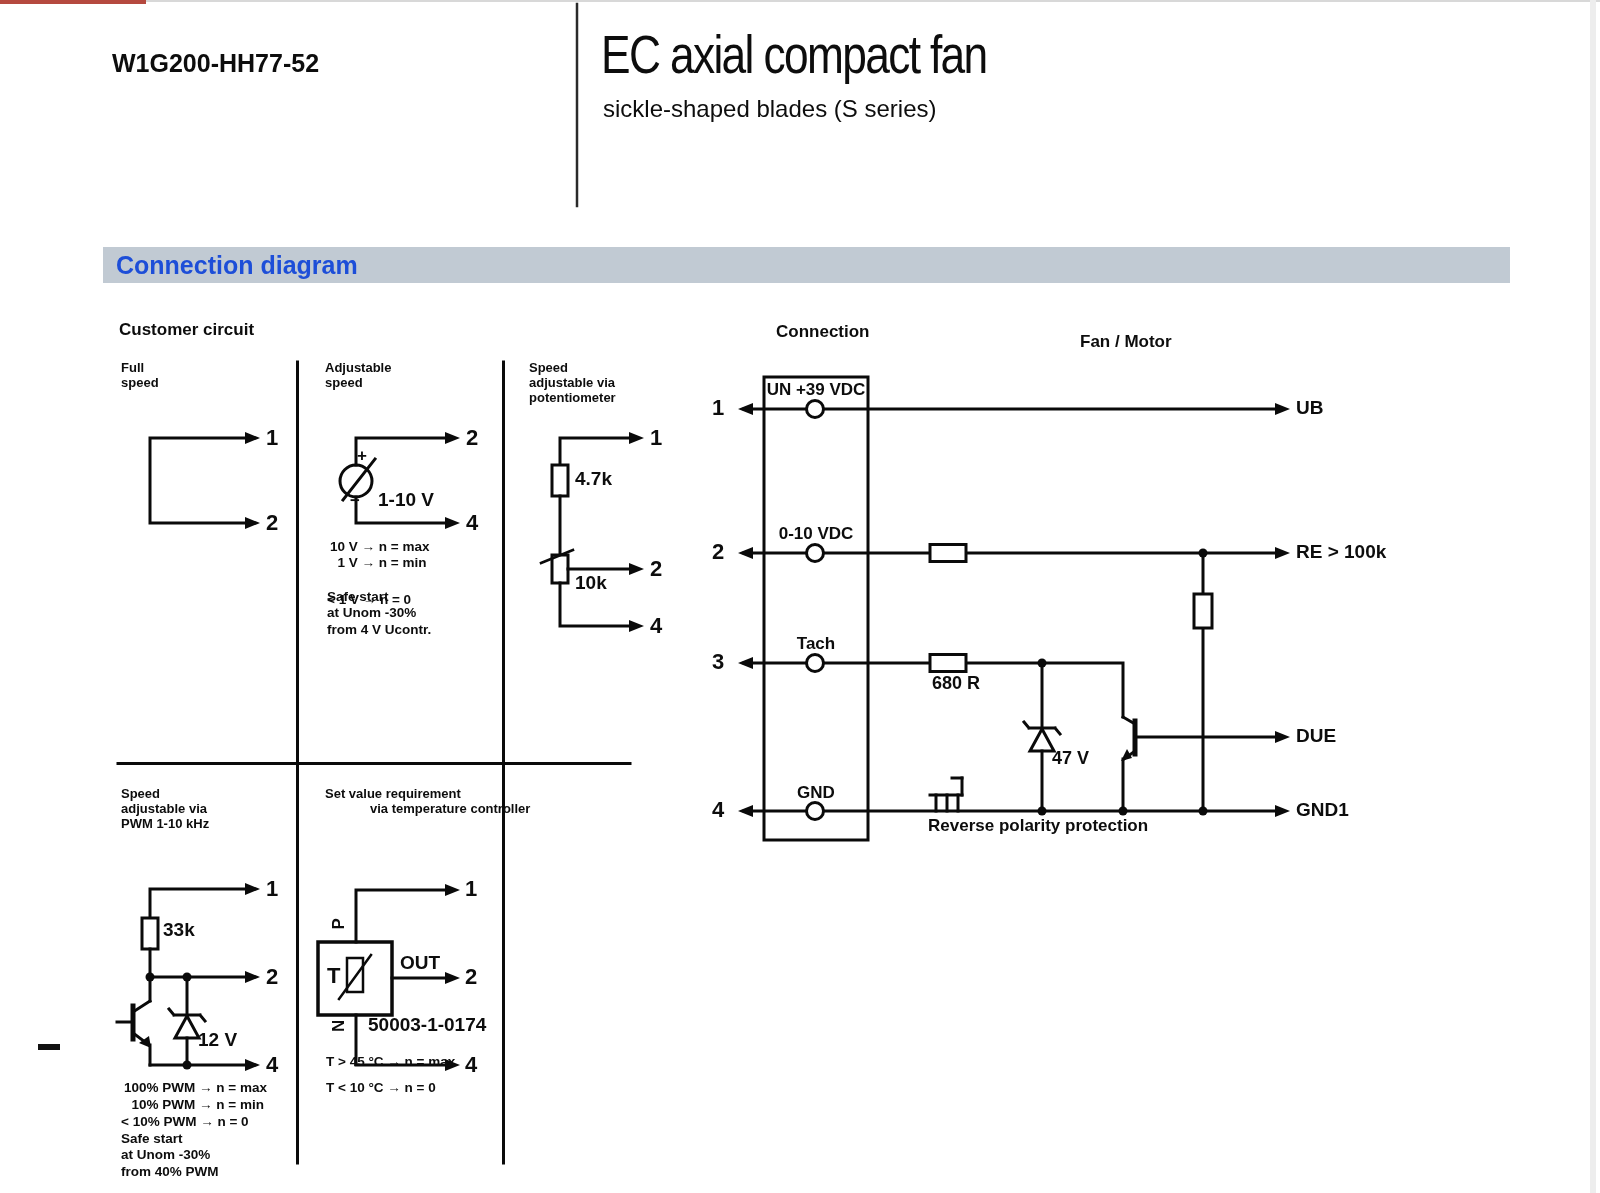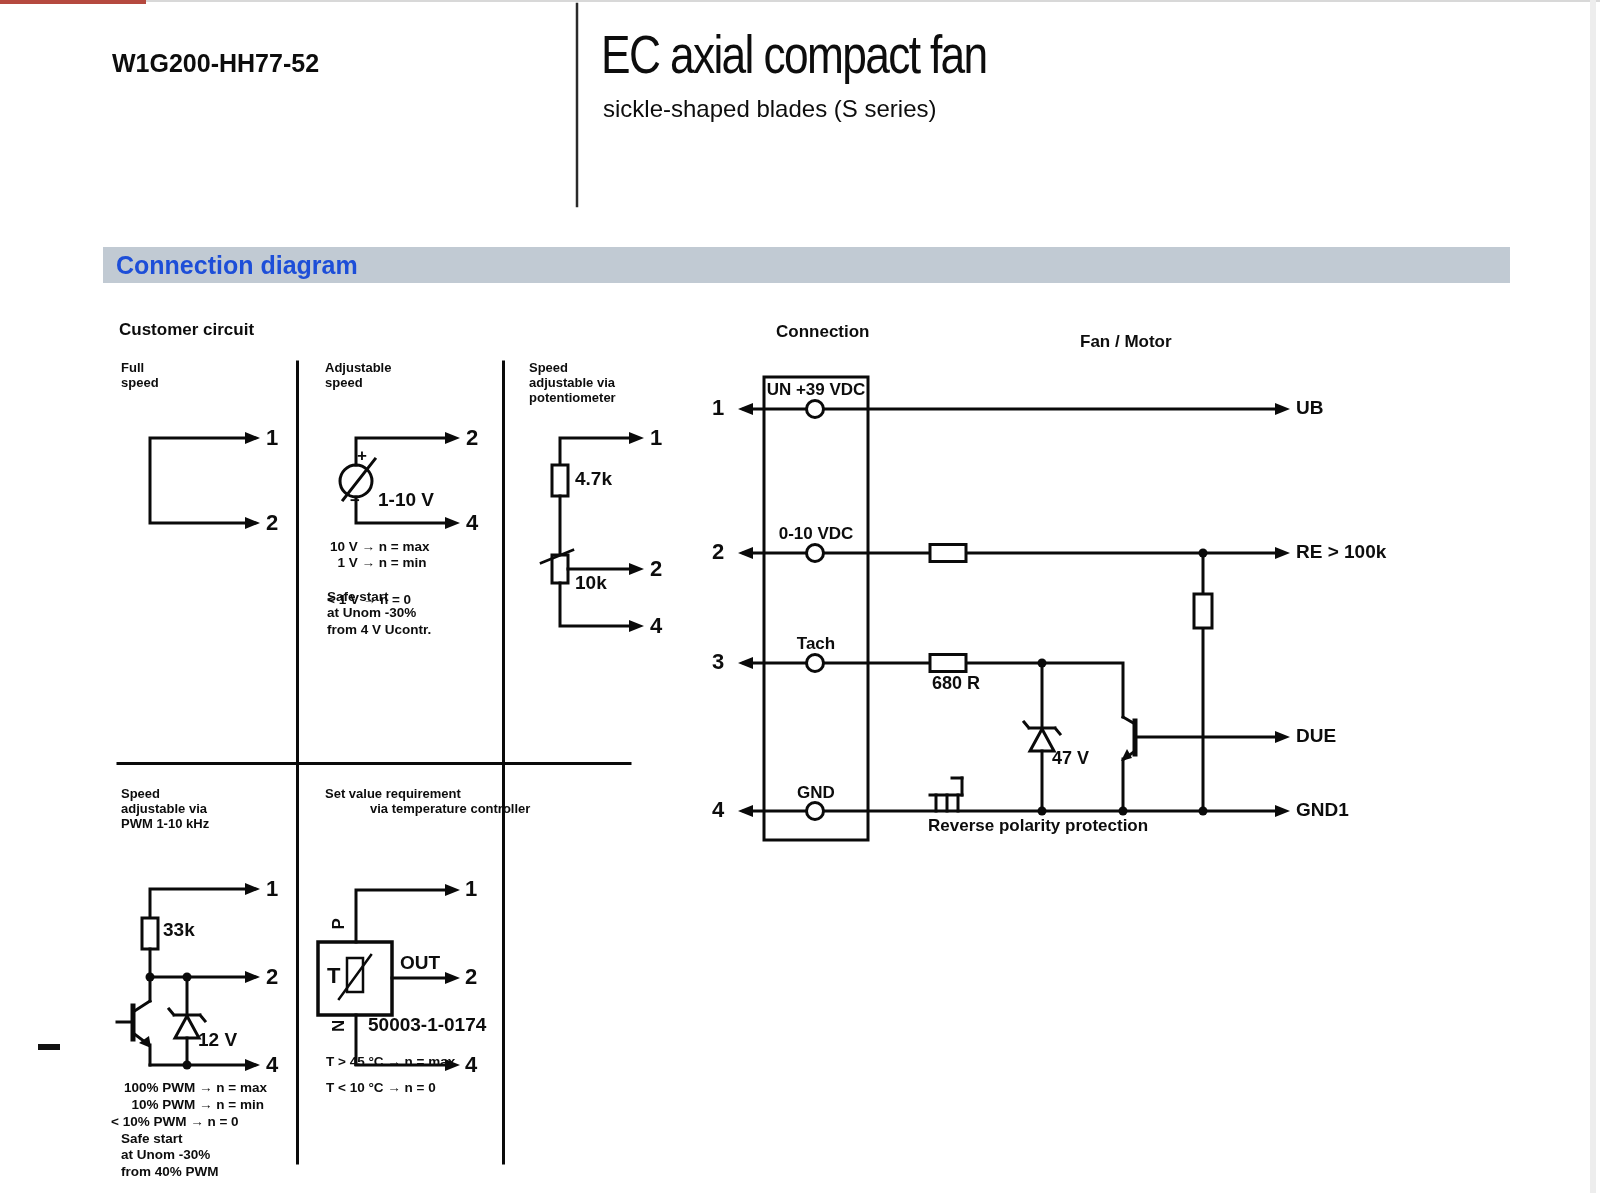--- a/index.html
+++ b/index.html
@@ -224,21 +224,21 @@
   <div class="txt t13" style="left:121px;top:787px;">Speed</div>
   <div class="txt t13" style="left:121px;top:802px;">adjustable via</div>
   <div class="txt t13" style="left:121px;top:817px;">PWM 1-10 kHz</div>
   <div class="txt t19" style="left:163px;top:920px;">33k</div>
   <div class="txt t19" style="left:198px;top:1030px;">12 V</div>
   <div class="txt t22" style="left:266px;top:877px;">1</div>
   <div class="txt t22" style="left:266px;top:965px;">2</div>
   <div class="txt t22" style="left:266px;top:1053px;">4</div>
   <div class="txt t14 pre" style="left:124px;top:1080px;">100% PWM → n = max</div>
   <div class="txt t14 pre" style="left:124px;top:1097px;">  10% PWM → n = min</div>
-  <div class="txt t14 pre" style="left:111px;top:1114px;text-align:center;">&lt; 10% PWM → n = 0</div>
+  <div class="txt t14 pre" style="left:121px;top:1114px;text-align:center;">&lt; 10% PWM → n = 0</div>
   <div class="txt t14 pre" style="left:121px;top:1131px;">Safe start</div>
   <div class="txt t14 pre" style="left:121px;top:1147px;">at Unom -30%</div>
   <div class="txt t14 pre" style="left:121px;top:1164px;">from 40% PWM</div>
 
   <div class="txt t13" style="left:325px;top:787px;">Set value requirement</div>
   <div class="txt t13" style="left:325px;top:802px;margin-left:45px;">via temperature controller</div>
   <div class="txt t17 rot" style="left:333px;top:915px;">P</div>
   <div class="txt t17 rot" style="left:333px;top:1017px;">N</div>
   <div class="txt t22" style="left:327px;top:964px;">T</div>
   <div class="txt t19" style="left:400px;top:953px;">OUT</div>

